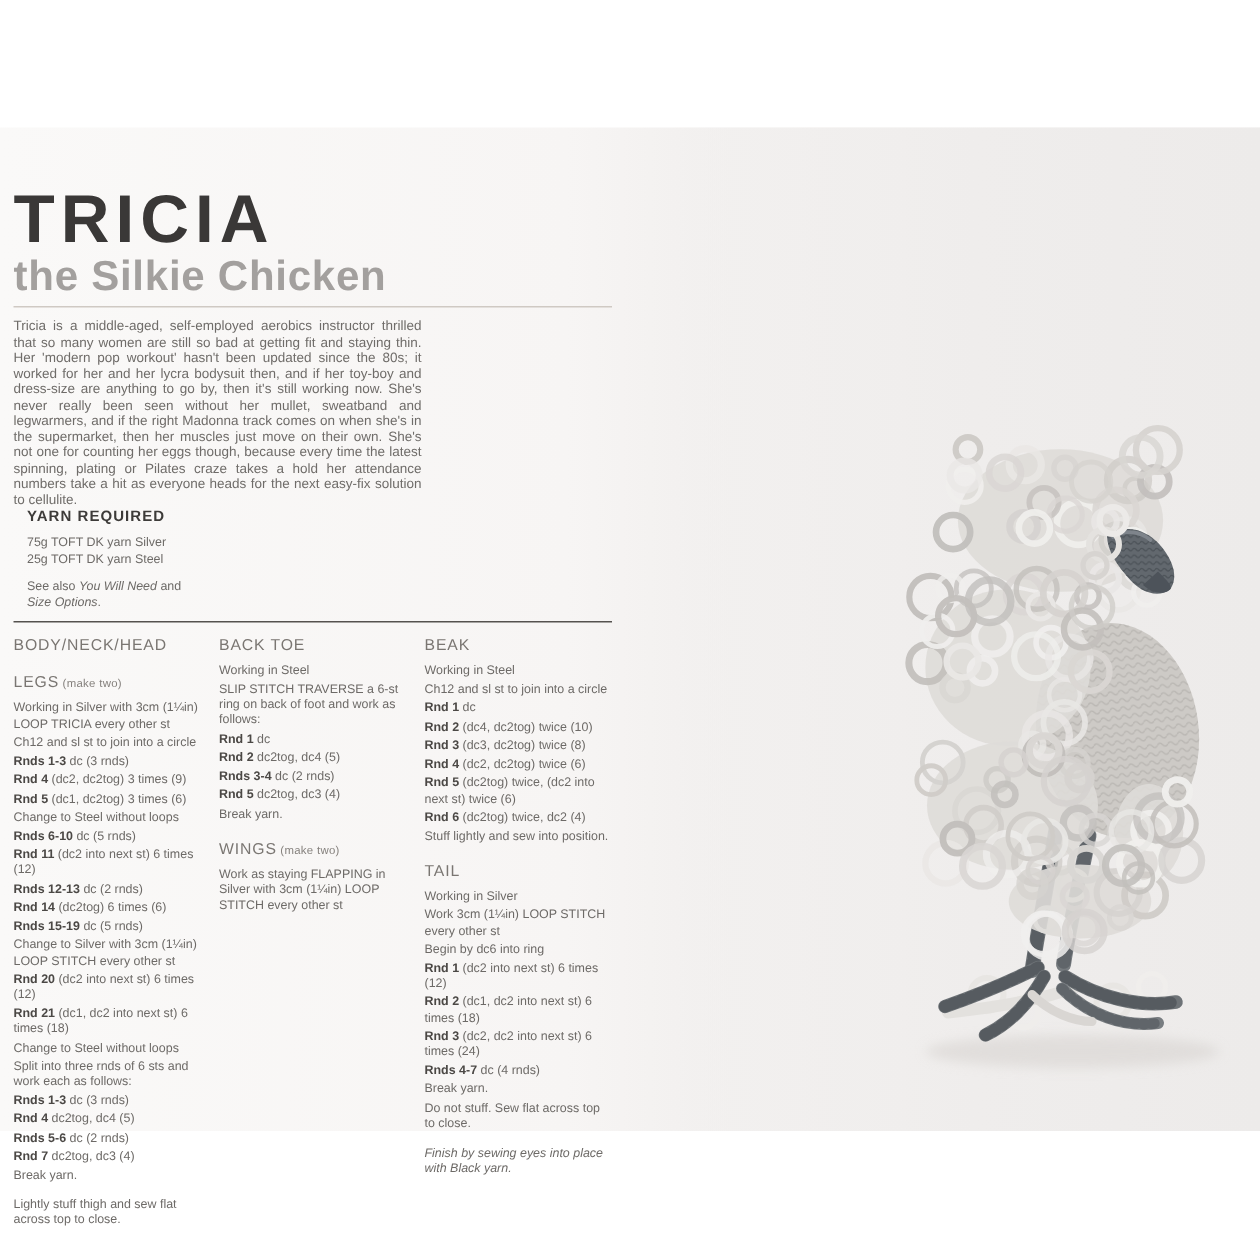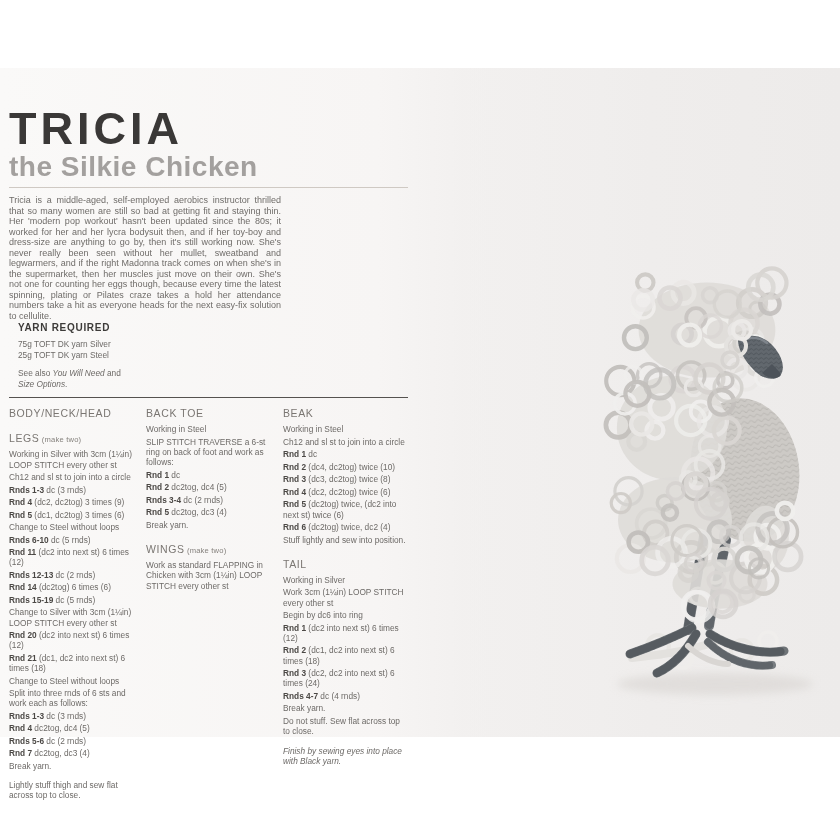--- a/index.html
+++ b/index.html
@@ -1,20 +1,20 @@
 <!DOCTYPE html>
 <html><head>
 <meta charset="utf-8">
 <style>
   html,body{margin:0;padding:0;background:#ffffff;}
   *{box-sizing:border-box;}
   body{font-family:"Liberation Sans", sans-serif;}
   #canvas{position:relative;width:840px;height:840px;background:#ffffff;overflow:hidden;}
   #page{
-    position:absolute;left:0;top:68px;width:840px;height:669px;
+    position:absolute;left:0;top:85px;width:840px;height:669px;
     background:linear-gradient(90deg,#faf9f8 0%,#f7f5f4 45%,#f1efee 58%,#efedec 100%);
   }
   #text-col{position:absolute;left:9px;top:0;width:399px;padding-top:38px;color:#6d6a67;}
   h1#title{
     margin:0;font-size:45px;line-height:1;font-weight:700;color:#3a3837;letter-spacing:4px;
   }
   #subtitle{
     margin:1px 0 0 0;font-size:28px;line-height:1.05;font-weight:700;color:#a3a09e;letter-spacing:0.5px;
   }
   .rule{border:none;height:1px;margin:0;width:399px;}
@@ -67,21 +67,21 @@
 
       <hr class="rule rule-dark">
 
       <div id="columns">
         <div class="col" id="col-0">
             <div class="sec">
               <div class="sec-heading">BODY/NECK/HEAD</div>
             </div>
             <div class="sec">
               <div class="sec-heading">LEGS<span class="suffix"> (make two)</span></div>
-              <div class="line">Working in Silver with 3cm (1¼in) LOOP STITCH every other st</div>
+              <div class="line">Working in Silver with 3cm (1¼in) LOOP TRICIA every other st</div>
               <div class="line">Ch12 and sl st to join into a circle</div>
               <div class="line"><b>Rnds 1-3</b> dc (3 rnds)</div>
               <div class="line"><b>Rnd 4</b> (dc2, dc2tog) 3 times (9)</div>
               <div class="line"><b>Rnd 5</b> (dc1, dc2tog) 3 times (6)</div>
               <div class="line">Change to Steel without loops</div>
               <div class="line"><b>Rnds 6-10</b> dc (5 rnds)</div>
               <div class="line"><b>Rnd 11</b> (dc2 into next st) 6 times (12)</div>
               <div class="line"><b>Rnds 12-13</b> dc (2 rnds)</div>
               <div class="line"><b>Rnd 14</b> (dc2tog) 6 times (6)</div>
               <div class="line"><b>Rnds 15-19</b> dc (5 rnds)</div>
@@ -104,21 +104,21 @@
               <div class="line">Working in Steel</div>
               <div class="line">SLIP STITCH TRAVERSE a 6-st ring on back of foot and work as follows:</div>
               <div class="line"><b>Rnd 1</b> dc</div>
               <div class="line"><b>Rnd 2</b> dc2tog, dc4 (5)</div>
               <div class="line"><b>Rnds 3-4</b> dc (2 rnds)</div>
               <div class="line"><b>Rnd 5</b> dc2tog, dc3 (4)</div>
               <div class="line">Break yarn.</div>
             </div>
             <div class="sec">
               <div class="sec-heading">WINGS<span class="suffix"> (make two)</span></div>
-              <div class="line">Work as standard FLAPPING in Chicken with 3cm (1¼in) LOOP STITCH every other st</div>
+              <div class="line">Work as staying FLAPPING in Silver with 3cm (1¼in) LOOP STITCH every other st</div>
             </div>
           </div>
         <div class="col" id="col-2">
             <div class="sec">
               <div class="sec-heading">BEAK</div>
               <div class="line">Working in Steel</div>
               <div class="line">Ch12 and sl st to join into a circle</div>
               <div class="line"><b>Rnd 1</b> dc</div>
               <div class="line"><b>Rnd 2</b> (dc4, dc2tog) twice (10)</div>
               <div class="line"><b>Rnd 3</b> (dc3, dc2tog) twice (8)</div>

